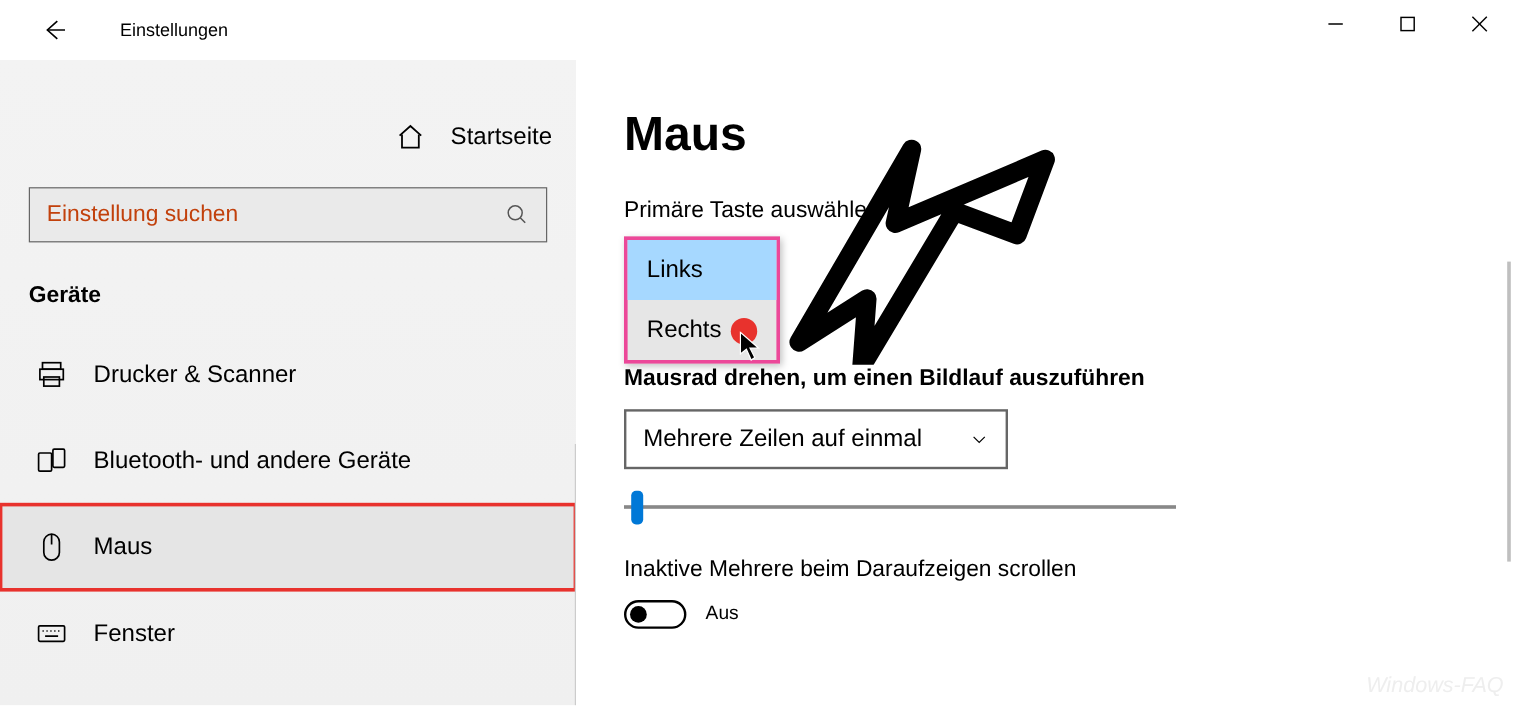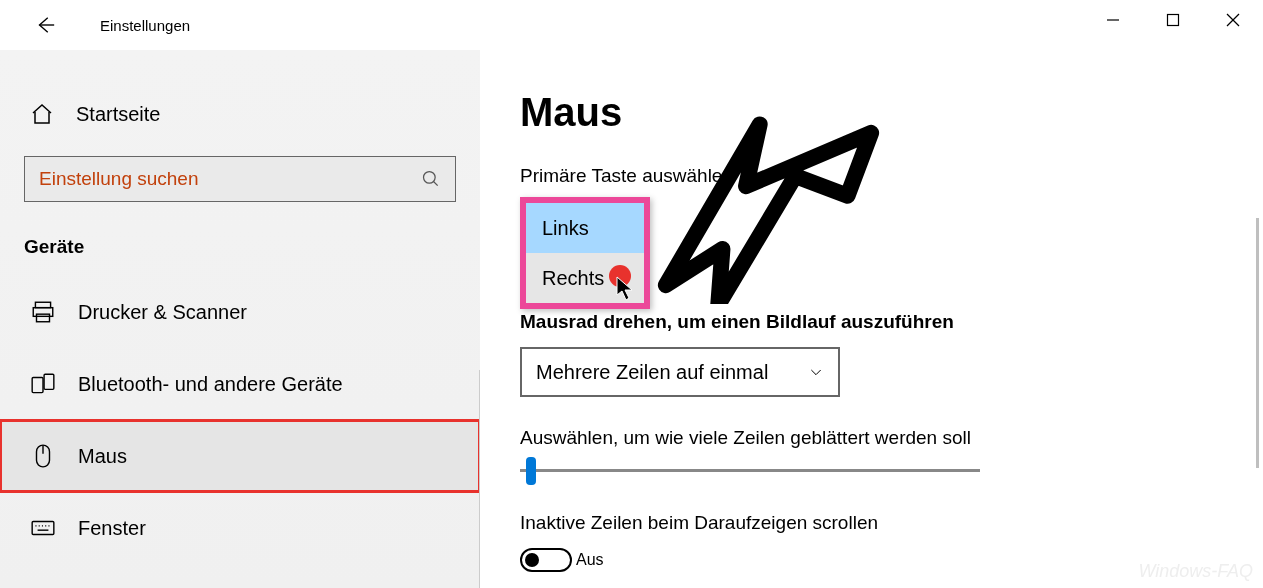--- a/index.html
+++ b/index.html
@@ -52,20 +52,21 @@
     position: absolute;
     right: 0; top: 320px; bottom: 0;
     width: 1px; background: #ccc;
   }
   .home-row {
     display: flex; align-items: center;
     padding: 12px 20px 12px 30px;
     margin-top: 40px;
     gap: 22px;
     font-size: 20px;
+    justify-content: flex-end;
   }
   .search-box {
     margin: 18px 24px 0 24px;
     height: 46px;
     border: 1px solid #666;
     background: #eaeaea;
     display: flex; align-items: center;
     padding: 0 14px;
     justify-content: space-between;
   }
@@ -97,21 +98,21 @@
   }
   .page-title {
     font-size: 40px; font-weight: 600;
     margin-bottom: 30px;
   }
   .field-label {
     font-size: 19px; margin-bottom: 10px;
   }
   .dropdown-open {
     width: 130px;
-    border: 6px solid #ec4899;
+    border: 3px solid #ec4899;
     background: #e6e6e6;
     box-shadow: 2px 2px 6px rgba(0,0,0,0.25);
     position: relative;
     z-index: 3;
   }
   .dropdown-open .opt {
     padding: 12px 16px;
     font-size: 20px;
     height: 50px;
     display: flex; align-items: center;
@@ -145,21 +146,21 @@
   .slider-thumb {
     position: absolute; left: 6px; top: -12px;
     width: 10px; height: 28px;
     background: #0078d7;
     border-radius: 4px;
   }
   .toggle-row {
     margin-top: 40px;
   }
   .toggle {
-    display: flex; align-items: center; gap: 4px;
+    display: flex; align-items: center; gap: 16px;
     margin-top: 14px;
   }
   .toggle-switch {
     width: 52px; height: 24px;
     border: 2px solid #000;
     border-radius: 14px;
     position: relative;
   }
   .toggle-knob {
     position: absolute; left: 3px; top: 3px;
@@ -317,28 +318,27 @@
       <div class="combo">
         <span>Mehrere Zeilen auf einmal</span>
         <span class="icon">
           <svg width="16" height="16" viewBox="0 0 24 24" fill="none" stroke="#000" stroke-width="1.5">
               <path d="M5 9 L12 16 L19 9"></path>
             </svg>
         </span>
       </div>
 
       <div class="slider-wrap">
-        <div class="field-label">Auswählen, um wie viele Zeilen geblättert werden soll</div>
         <div class="slider-line">
           <div class="slider-thumb"></div>
         </div>
       </div>
 
       <div class="toggle-row">
-        <div class="field-label">Inaktive Zeilen beim Daraufzeigen scrollen</div>
+        <div class="field-label">Inaktive Mehrere beim Daraufzeigen scrollen</div>
         <div class="toggle">
           <div class="toggle-switch">
             <div class="toggle-knob"></div>
           </div>
           <span>Aus</span>
         </div>
       </div>
 
       <div class="scroll-indicator"></div>
     </div>

